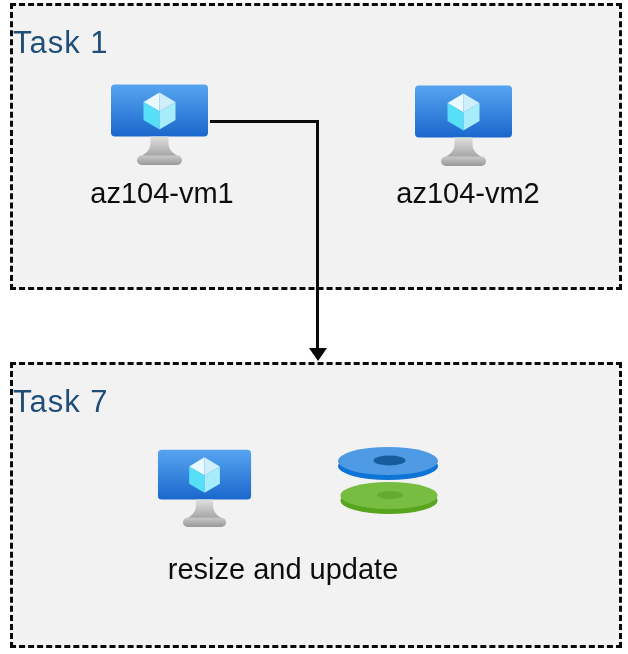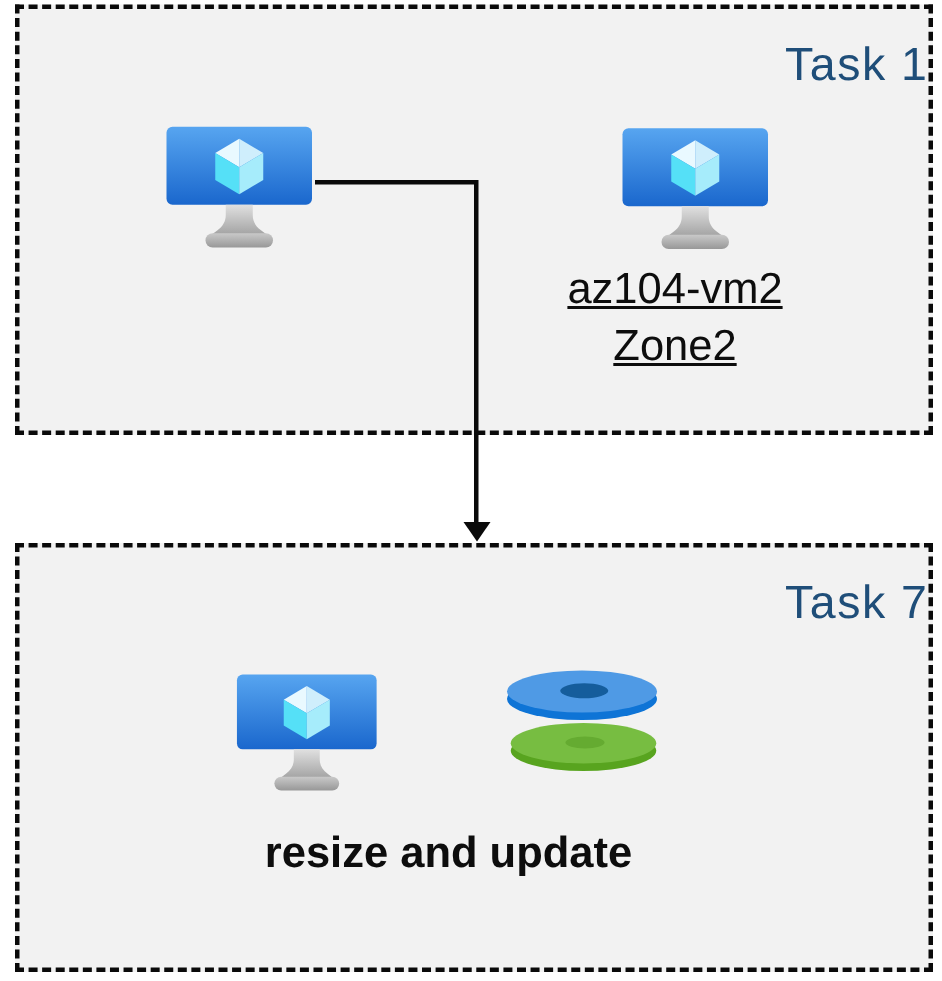--- a/index.html
+++ b/index.html
@@ -9,32 +9,32 @@
     background:#ffffff;
   }
   .task-box{
     position:absolute;left:10px;width:606px;
     background:#f2f2f2;border:3px dashed #0a0a0a;
   }
   .task1-box{top:3px;height:281px;}
   .task2-box{top:362px;height:280px;}
   .task-title{
     position:absolute;left:0;right:0;top:19px;
-    text-align:right;color:#1f4e79;font-size:31px;letter-spacing:1px;
+    text-align:left;color:#1f4e79;font-size:31px;letter-spacing:1px;
     font-weight:400;
   }
   .vm-label{
     position:absolute;width:300px;text-align:center;
     color:#0d0d0d;font-size:29px;line-height:38px;font-weight:400;
   }
   .vm1-label{left:12px;top:174px;}
-  .vm2-label{left:300px;top:174px;text-decoration:underline;}
+  .vm2-label{left:318px;top:174px;}
   .caption{
-    position:absolute;left:149px;top:553px;width:300px;text-align:center;
-    color:#0d0d0d;font-size:29px;font-weight:700;
+    position:absolute;left:133px;top:553px;width:300px;text-align:center;
+    color:#0d0d0d;font-size:29px;font-weight:400;
   }
   .icon-svg{position:absolute;display:block;}
   .vm1-icon{left:110px;top:84px;width:100px;height:84px;}
   .vm2-icon{left:414px;top:85px;width:100px;height:84px;}
   .task2-vm-icon{left:157px;top:449px;width:96px;height:81px;}
   .disks-icon{left:337px;top:446px;width:104px;height:70px;}
   .arrow-h{position:absolute;left:210px;top:120px;width:108px;height:3px;background:#0a0a0a;}
   .arrow-v{position:absolute;left:316px;top:120px;width:3px;height:229px;background:#0a0a0a;}
   .arrow-head{
     position:absolute;left:309px;top:348px;width:0;height:0;
@@ -82,24 +82,24 @@
     <rect x="1" y="0.5" width="97" height="52" rx="4" fill="url(#gScreen)"></rect>
     <polygon points="33.5,18 49.5,8.5 49.5,27.5" fill="#e9f9ff"></polygon>
     <polygon points="49.5,8.5 65.5,18 49.5,27.5" fill="#cfeefc"></polygon>
     <polygon points="33.5,18 49.5,27.5 49.5,45.5 33.5,36" fill="#55e0f7"></polygon>
     <polygon points="65.5,18 49.5,27.5 49.5,45.5 65.5,36" fill="#a6ecfb"></polygon>
     <path d="M40.5,52.5 h18 v7 c0,4 2,7.5 5.5,10 l4,3 h-37 l4,-3 c3.5,-2.5 5.5,-6 5.5,-10 z" fill="url(#gStand)"></path>
     <rect x="27" y="71.5" width="45" height="9.5" rx="4.75" fill="url(#gBase)"></rect>
   </svg>
 
   <div class="vm-label vm1-label">
+    <div>az104-vm1</div>
   </div>
   <div class="vm-label vm2-label">
     <div>az104-vm2</div>
-    <div>Zone2</div>
   </div>
 
   <div class="arrow-h"></div>
   <div class="arrow-v"></div>
   <div class="arrow-head"></div>
 
   <div class="task-box task2-box">
     <div class="task-title">Task 7</div>
   </div>
 

